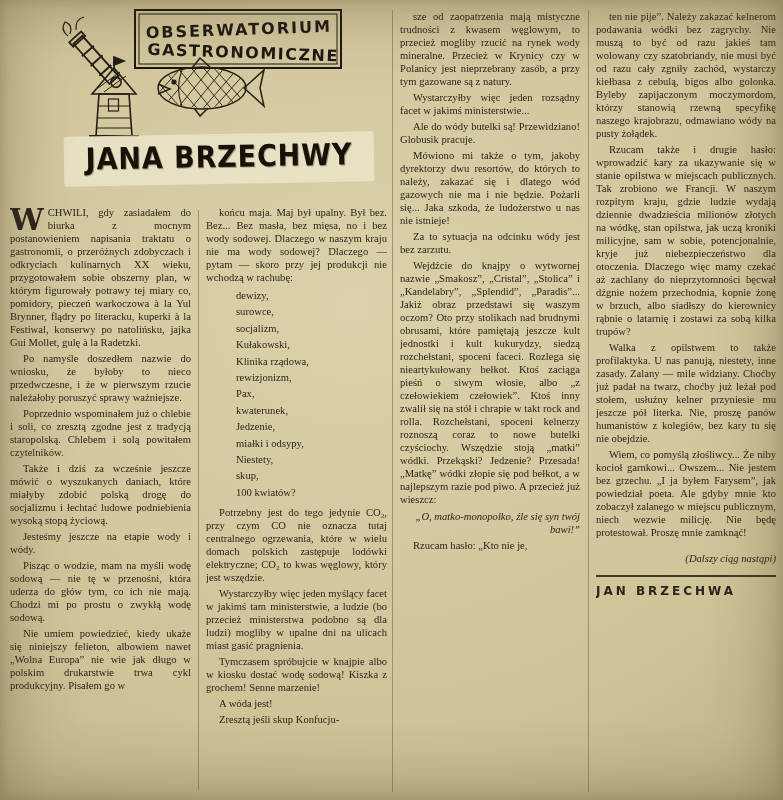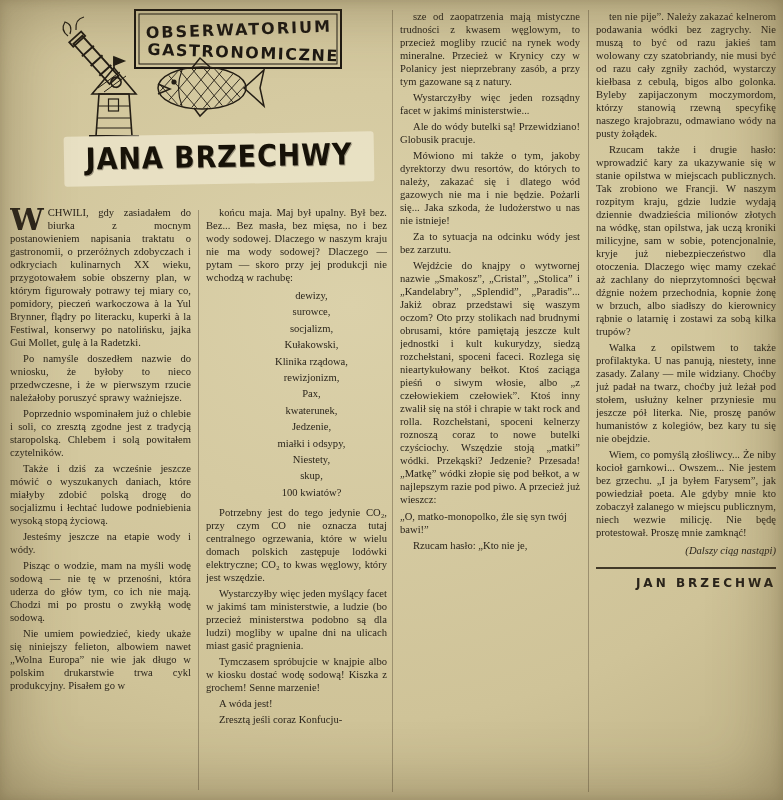--- a/index.html
+++ b/index.html
@@ -44,27 +44,27 @@
   #col2 { left:206px; top:206px; height:586px; }
   #col3 { left:400px; top:10px;  width:180px; height:782px; }
   #col4 { left:596px; top:10px;  width:180px; height:782px; }
   .col p { text-indent:13px; margin-bottom:3px; }
   .col .lead { text-indent:0; }
   .dropcap {
     float:left; font-size:30px; line-height:25px; font-weight:bold;
     font-family:"DejaVu Serif","Liberation Serif",serif; margin:1px 4px 0 0;
   }
   .noun-list { margin:4px 0 5px 30px; }
-  .noun-list p { text-indent:0; text-align:center; line-height:16.4px; margin:0; }
-  .quote { text-indent:0 !important; text-align:left; margin:4px 0 4px; }
-  .cont-note { text-indent:0 !important; text-align:right; font-style:italic; margin-top:5px; }
+  .noun-list p { text-indent:0; text-align:left; line-height:16.4px; margin:0; }
+  .quote { text-indent:0 !important; text-align:right; margin:4px 0 4px;font-style:italic; }
+  .cont-note { text-indent:0 !important; text-align:right; font-style:italic; margin-top:13px; }
   .signature {
     margin-top:10px; border-top:2px solid rgba(40,32,20,.85); padding-top:8px;
     font-family:"DejaVu Sans","Liberation Sans",sans-serif; font-weight:bold;
-    font-size:12px; letter-spacing:3px; white-space:nowrap; text-align:right;
+    font-size:12px; letter-spacing:3px; white-space:nowrap; text-align:left;
   }
   .divider { position:absolute; width:1px; background:var(--rule,#6f6249); opacity:.55; }
   .div-a { left:198px; top:210px; height:580px; }
   .div-b { left:392px; top:10px; height:782px; }
   .div-c { left:588px; top:10px; height:782px; }
 </style>
 </head>
 <body>
 
 <div class="page">
@@ -155,21 +155,21 @@
         <p>miałki i odsypy,</p>
         <p>Niestety,</p>
         <p>skup,</p>
         <p>100 kwiatów?</p>
       </div>
     <div>
         <p>Potrzebny jest do tego jedynie CO₂, przy czym CO nie oznacza tutaj centralnego ogrzewania, które w wielu domach polskich zastępuje lodówki elektryczne; CO₂ to kwas węglowy, który jest wszędzie.</p>
         <p>Wystarczyłby więc jeden myślący facet w jakimś tam ministerstwie, a ludzie (bo przecież ministerstwa podobno są dla ludzi) mogliby w upalne dni na ulicach miast gasić pragnienia.</p>
         <p>Tymczasem spróbujcie w knajpie albo w kiosku dostać wodę sodową! Kiszka z grochem! Senne marzenie!</p>
         <p>A wóda jest!</p>
-        <p>Zresztą jeśli coraz Konfucju-</p>
+        <p>Zresztą jeśli skup Konfucju-</p>
       </div>
   </div>
 
   <div class="col" id="col3">
     <div>
         <p>sze od zaopatrzenia mają mistyczne trudności z kwasem węglowym, to przecież mogliby rzucić na rynek wody mineralne. Przecież w Krynicy czy w Polanicy jest nieprzebrany zasób, a przy tym gazowane są z natury.</p>
         <p>Wystarczyłby więc jeden rozsądny facet w jakimś ministerstwie...</p>
         <p>Ale do wódy butelki są! Przewidziano! Globusik pracuje.</p>
         <p>Mówiono mi także o tym, jakoby dyrektorzy dwu resortów, do których to należy, zakazać się i dlatego wód gazowych nie ma i nie będzie. Pożarli się... Jaka szkoda, że ludożerstwo u nas nie istnieje!</p>
         <p>Za to sytuacja na odcinku wódy jest bez zarzutu.</p>

